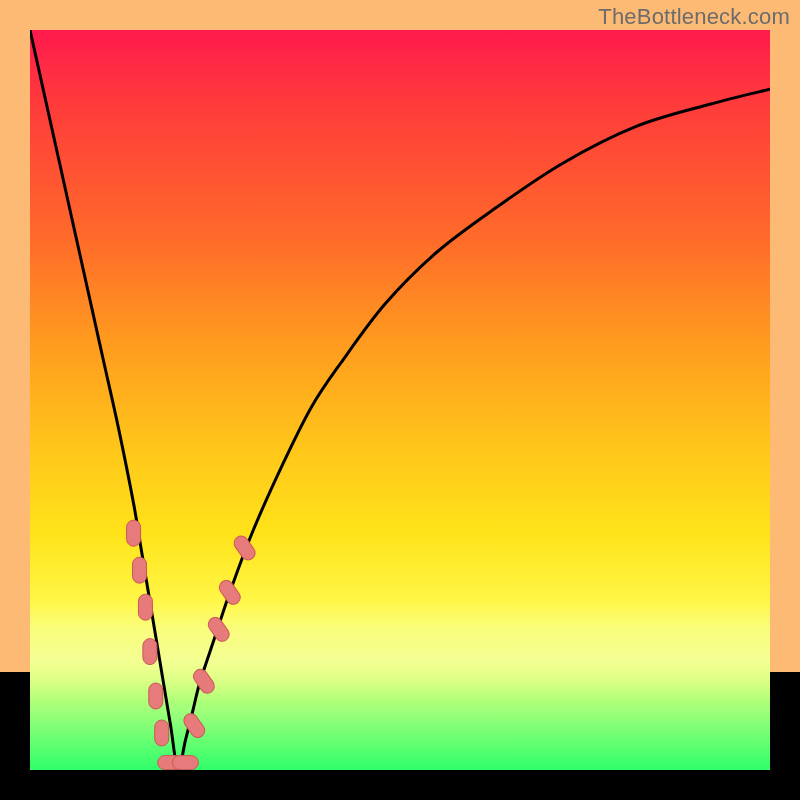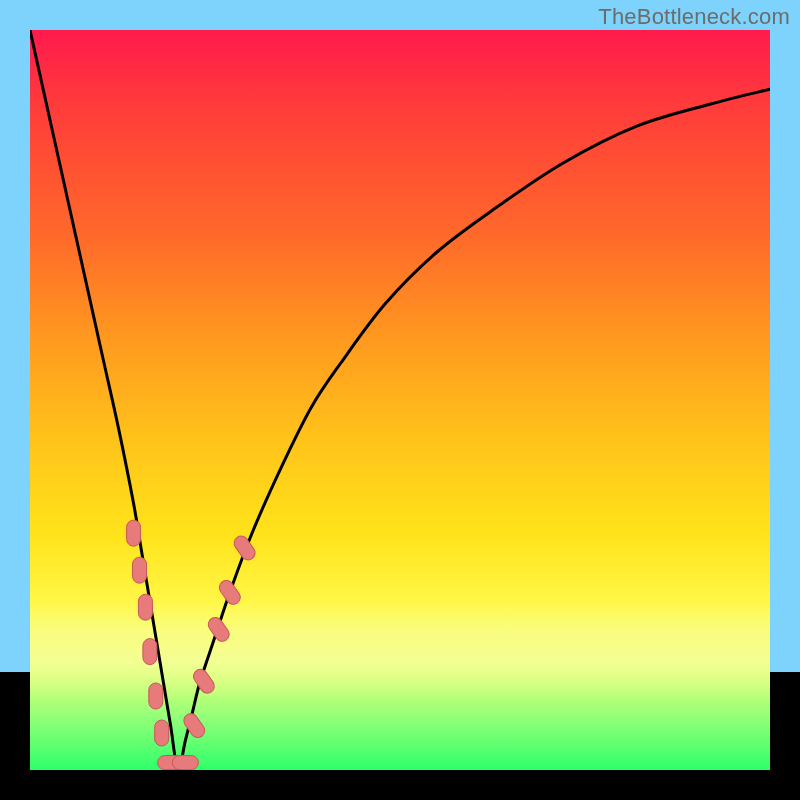--- a/index.html
+++ b/index.html
@@ -8,21 +8,21 @@
     width: 800px;
     height: 800px;
     overflow: hidden;
     background: #000;
     font-family: Arial, Helvetica, sans-serif;
   }
   .frame {
     position: relative;
     width: 800px;
     height: 672px;
-    background: #7dd3fc;
+    background: #fdba74;
   }
   .plot-area {
     position: absolute;
     left: 30px;
     top: 30px;
     width: 740px;
     height: 740px;
     background: linear-gradient(
       to bottom,
       #ff1a4d 0%,

